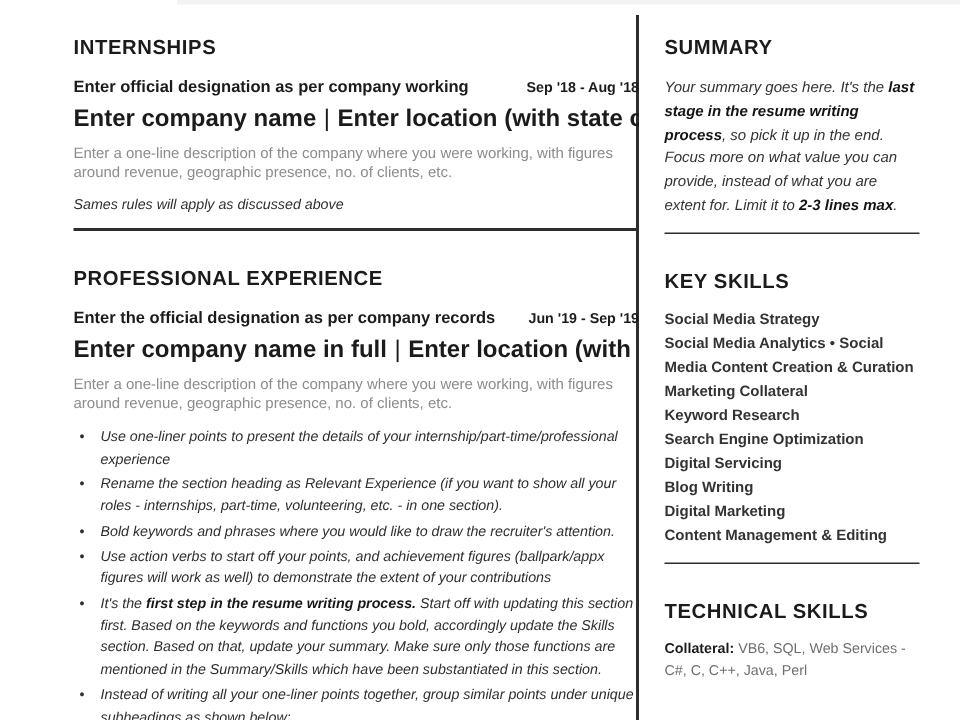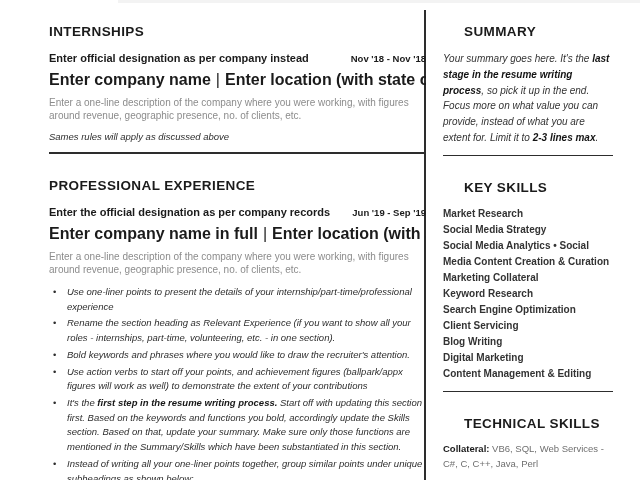--- a/index.html
+++ b/index.html
@@ -16,21 +16,21 @@
   .v-divider { position: absolute; left: 424px; top: 10px; bottom: 0; width: 2px; background: #2d2d2d; }
 
   .col-left  { position: absolute; left: 38px;  top: 0; width: 377px; margin-left: 11px; }
   .col-right { position: absolute; left: 443px; top: 0; width: 170px; }
 
   .sec-heading {
     font-size: 13.5px; font-weight: 700; letter-spacing: 0.4px;
     color: #1b1b1b;
   }
   .col-left .sec-heading { margin-top: 24px; }
-  .col-right .sec-heading { margin-top: 24px; margin-left: 21px; }
+  .col-right .sec-heading { margin-top: 24px; }
 
   .entry-head { display: flex; justify-content: space-between; align-items: baseline; margin-top: 13px; }
   .designation { font-size: 11px; font-weight: 700; color: #1b1b1b; }
   .dates { font-size: 9.5px; font-weight: 700; color: #1b1b1b; white-space: nowrap; padding-left: 8px; }
   .company-line { margin-top: 7px; font-size: 16px; font-weight: 700; color: #1b1b1b; white-space: nowrap; overflow: hidden; }
   .company-sep { padding: 0 5px; font-weight: 400; }
   .gray-desc { margin-top: 7px; font-size: 10px; color: #8c8c8c; line-height: 1.3; }
   .italic-note { margin-top: 9px; font-size: 9.5px; font-style: italic; color: #2e2e2e; }
 
   .rule { border: none; border-top: 2px solid #2d2d2d; margin-top: 10px; }
@@ -59,22 +59,22 @@
 
 <div class="page">
   <div class="top-strip"></div>
   <div class="v-divider"></div>
 
   <div class="col-left">
 
     <div class="sec-heading">INTERNSHIPS</div>
 
     <div class="entry-head">
-      <span class="designation">Enter official designation as per company instead</span>
-      <span class="dates">Nov '18 - Nov '18</span>
+      <span class="designation">Enter official designation as per company working</span>
+      <span class="dates">Sep '18 - Aug '18</span>
     </div>
     <div class="company-line">
       <span>Enter company name</span><span class="company-sep">|</span><span>Enter location (with state cc</span>
     </div>
     <div class="gray-desc">Enter a one-line description of the company where you were working, with figures around revenue, geographic presence, no. of clients, etc.</div>
     <div class="italic-note">Sames rules will apply as discussed above</div>
 
     <hr class="rule">
 
     <div class="sec-heading">PROFESSIONAL EXPERIENCE</div>
@@ -103,27 +103,26 @@
 
     <div class="sec-heading">SUMMARY</div>
     <div class="summary-text">
       <span>Your summary goes here. It's the </span><span class="bold-seg">last stage in the resume writing process</span><span>, so pick it up in the end. Focus more on what value you can provide, instead of what you are extent for. Limit it to </span><span class="bold-seg">2-3 lines max</span><span>.</span>
     </div>
 
     <hr class="rule-right">
 
     <div class="sec-heading">KEY SKILLS</div>
     <div class="skills-list">
-      <div class="skill-item">Market Research</div>
       <div class="skill-item">Social Media Strategy</div>
       <div class="skill-item">Social Media Analytics • Social Media Content Creation &amp; Curation</div>
       <div class="skill-item">Marketing Collateral</div>
       <div class="skill-item">Keyword Research</div>
       <div class="skill-item">Search Engine Optimization</div>
-      <div class="skill-item">Client Servicing</div>
+      <div class="skill-item">Digital Servicing</div>
       <div class="skill-item">Blog Writing</div>
       <div class="skill-item">Digital Marketing</div>
       <div class="skill-item">Content Management &amp; Editing</div>
     </div>
 
     <hr class="rule-right">
 
     <div class="sec-heading">TECHNICAL SKILLS</div>
     <div class="tech-block">
       <span class="tech-label">Collateral:</span><span> VB6, SQL, Web Services - C#, C, C++, Java, Perl</span>

